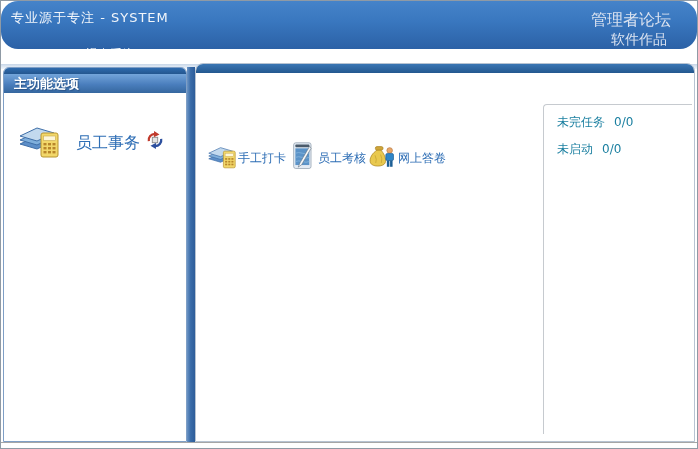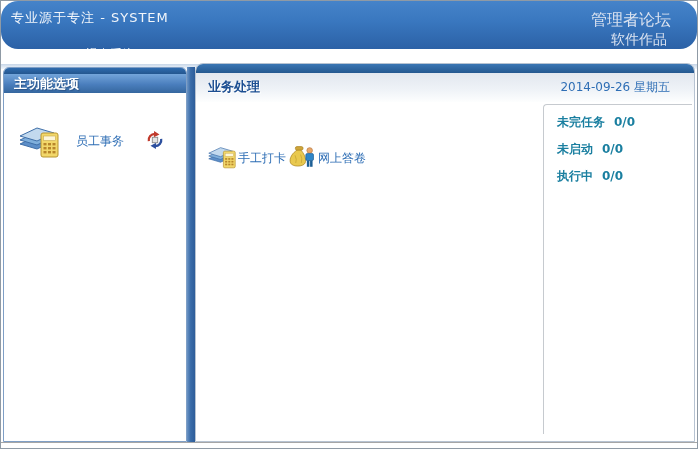--- a/index.html
+++ b/index.html
@@ -27,21 +27,21 @@
     background:#ffffff;border:1px solid #7f9fc6;border-radius:6px 6px 0 0;box-sizing:border-box;
   }
   .sidebar-topline{height:6px;background:linear-gradient(180deg,#2f6bae,#24568f);border-radius:5px 5px 0 0;}
   .sidebar-title{
     height:19px;background:linear-gradient(180deg,#74a5da 0%,#4a7ebd 55%,#35679f 100%);
     color:#ffffff;font-weight:bold;font-size:13px;padding:1px 0 0 10px;box-sizing:border-box;
     text-shadow:1px 1px 1px #2a5488;
   }
   .sidebar-item{position:relative;margin-top:26px;height:46px;cursor:pointer;}
   .sidebar-item .mod-icon{position:absolute;left:12px;top:0;}
-  .sidebar-item-label{position:absolute;left:72px;top:14px;font-size:12px;color:#2e6eb5;}
+  .sidebar-item-label{position:absolute;left:72px;top:14px;font-size:16px;color:#2e6eb5;}
   .sync-btn{position:absolute;left:142px;top:12px;width:18px;height:18px;cursor:pointer;}
   
   .divider{position:absolute;left:186px;top:66px;width:8px;height:375px;
     background:linear-gradient(90deg,#6b94c4 0%,#3a6ca9 45%,#2d5d9a 100%);}
   
   .main{
     position:absolute;left:194px;top:62px;width:500px;height:379px;
     background:#ffffff;border:1px solid #b7c3d2;border-radius:8px 8px 0 0;box-sizing:border-box;
   }
   .main-topline{height:9px;background:linear-gradient(180deg,#3a76b4,#24588f);border-radius:7px 7px 0 0;}
@@ -50,21 +50,21 @@
   .main-date{position:absolute;right:24px;top:6px;font-size:12px;color:#2e6eb5;}
   .modules{position:absolute;left:10px;top:46px;width:330px;display:grid;
     grid-template-columns:repeat(4,80px);grid-auto-rows:91px;}
   .module{display:flex;flex-direction:row;align-items:center;cursor:pointer;}
   .module .mod-icon{width:46px;height:42px;}
   .module-label{margin-top:5px;font-size:12px;color:#2e6eb5;white-space:nowrap;}
   
   .task-panel{
     position:absolute;left:347px;top:40px;right:2px;bottom:7px;
     border-left:1px solid #c6cacf;border-top:1px solid #c6cacf;border-radius:4px 0 0 0;
-    padding:9px 0 0 13px;box-sizing:border-box;font-weight:bold;
+    padding:9px 0 0 13px;box-sizing:border-box;
   }
   .task-item{height:27px;font-size:12px;color:#1a7fa0;}
   .task-item .task-value{margin-left:9px;}
   
   .bottom-line{position:absolute;left:0;top:441px;width:100%;height:1px;background:#a6a6a6;}
 </style>
 </head>
 <body>
 
 <div class="window">
@@ -109,24 +109,20 @@
         <polygon points="8.8,16 4,13 9,10.5" fill="#2c4f9e"></polygon>
         <rect x="5.6" y="5.6" width="4.8" height="4.8" fill="#e4e4e4" stroke="#8a8a8a" stroke-width="0.8"></rect>
       </svg>
     </div>
   </div>
 
   <div class="divider"></div>
 
   <div class="main">
     <div class="main-topline"></div>
-    <div class="main-band">
-      <span class="main-title">业务处理</span>
-      <span class="main-date">2014-09-26 星期五</span>
-    </div>
 
     <div class="modules">
 
       <div class="module">
         <svg class="mod-icon" viewBox="0 0 46 42">
           <g stroke="#3f6fa8" stroke-width="1">
             <path d="M4 25 L21 17 L38 22 L21 30 Z" fill="#5c8ec8"></path>
             <path d="M4 21 L21 13 L38 18 L21 26 Z" fill="#7fafdc"></path>
             <path d="M4 17 L21 9 L38 14 L21 22 Z" fill="#c2d9ee"></path>
           </g>
@@ -143,20 +139,30 @@
               <rect x="32" y="32" width="3" height="2.4"></rect>
               <rect x="36.5" y="32" width="3" height="2.4"></rect>
           </g>
         </svg>
         <span class="module-label">手工打卡</span>
       </div>
 
 
 
 
+      <div class="module">
+        <svg class="mod-icon" viewBox="0 0 46 42">
+          <rect x="11" y="2" width="25" height="37" rx="3" fill="#e3ebf4" stroke="#8a98a8"></rect>
+          <rect x="13.5" y="4.5" width="20" height="4" rx="1" fill="#4a5a6a"></rect>
+          <rect x="13.5" y="10" width="20" height="24" fill="#5b93c8"></rect>
+          <path d="M13.5 17 Q18 15 23.5 17 T33.5 17 M13.5 23 Q18 21 23.5 23 T33.5 23 M13.5 29 Q18 27 23.5 29 T33.5 29" stroke="#86b4dc" stroke-width="1.2" fill="none"></path>
+          <path d="M34 7 L20 31 L17.5 37 L22.5 33.5 L36 10 Z" fill="#f6f8fa" stroke="#5a6a7a" stroke-width="0.8"></path>
+        </svg>
+        <span class="module-label">员工考核</span>
+      </div>
 
       <div class="module">
         <svg class="mod-icon" viewBox="0 0 46 42">
           <path d="M17 12 C9 16 4 25 6.5 31 C9 37 25 37 27.5 31 C30 25 25 16 21 12 Z" fill="#e9c94f" stroke="#a8821e"></path>
           <rect x="13.5" y="7.5" width="11" height="5" rx="2.2" fill="#cfa63a" stroke="#a8821e"></rect>
           <path d="M13 20 Q16 26 14 31 M21 19 Q24 25 22 31" stroke="#c2a030" stroke-width="1" fill="none"></path>
           <circle cx="34" cy="13" r="4" fill="#e8a86a" stroke="#b87840"></circle>
           <rect x="28.5" y="17.5" width="11" height="10" rx="2" fill="#2e86c8" stroke="#1d5f95"></rect>
           <rect x="30" y="27.5" width="3.6" height="9" fill="#1d5f95"></rect>
           <rect x="34.6" y="27.5" width="3.6" height="9" fill="#1d5f95"></rect>
@@ -166,20 +172,17 @@
 
     </div>
 
     <div class="task-panel">
       <div class="task-item">
         <span>未完任务</span><span class="task-value">0/0</span>
       </div>
       <div class="task-item">
         <span>未启动</span><span class="task-value">0/0</span>
       </div>
-      <div class="task-item">
-        <span>执行中</span><span class="task-value">0/0</span>
-      </div>
     </div>
   </div>
 
   <div class="bottom-line"></div>
 </div>
 
 </body></html>

